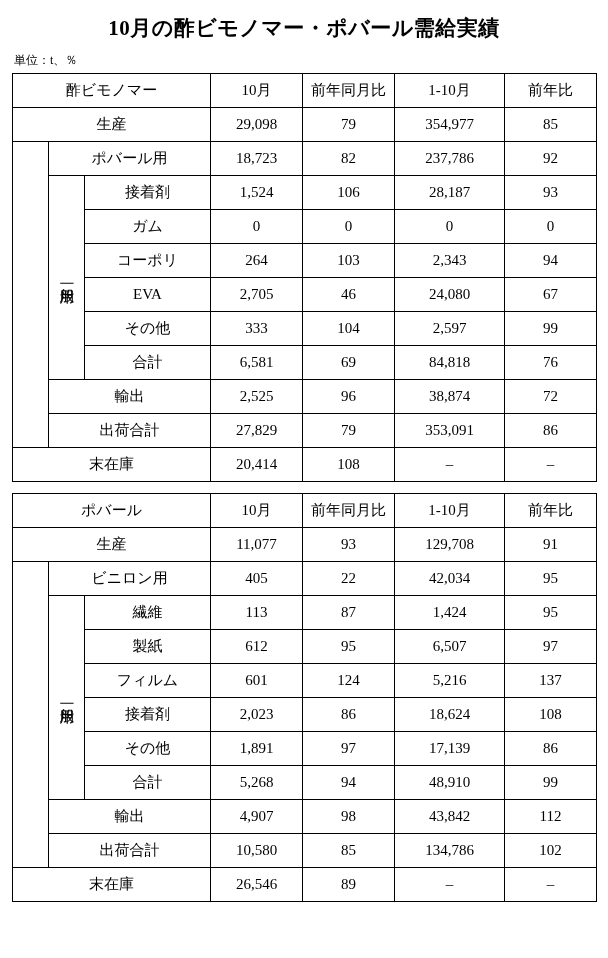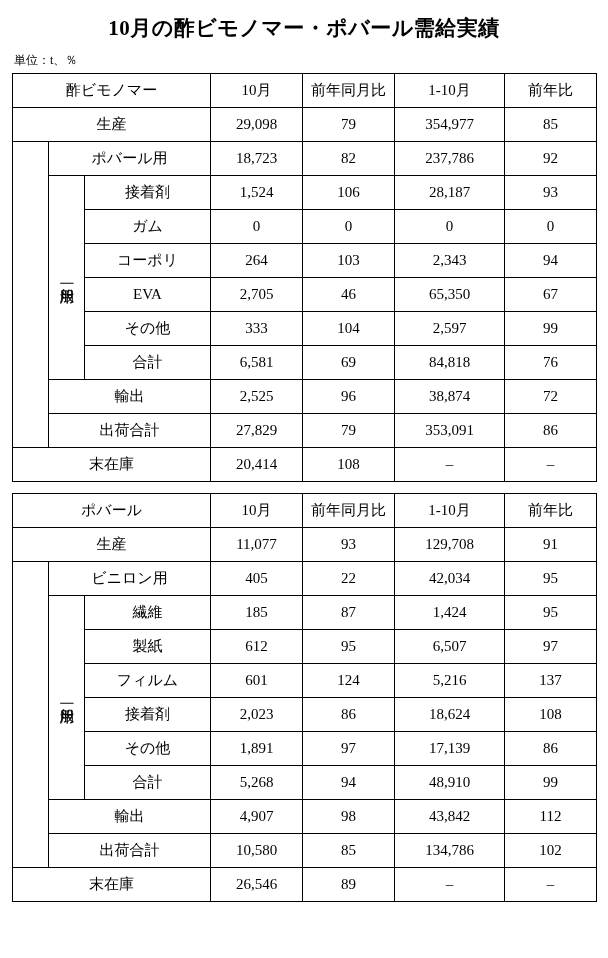--- a/index.html
+++ b/index.html
@@ -151,21 +151,21 @@
       <td>264</td>
       <td>103</td>
       <td>2,343</td>
       <td>94</td>
     </tr>
 
     <tr>
       <td>EVA</td>
       <td>2,705</td>
       <td>46</td>
-      <td>65,350</td>
+      <td>24,080</td>
       <td>67</td>
     </tr>
 
     <tr>
       <td>その他</td>
       <td>333</td>
       <td>104</td>
       <td>2,597</td>
       <td>99</td>
     </tr>
@@ -239,21 +239,21 @@
       <td colspan="2">ビニロン用</td>
       <td>405</td>
       <td>22</td>
       <td>42,034</td>
       <td>95</td>
     </tr>
 
     <tr>
       <td rowspan="6" class="vert">一般用</td>
       <td>繊維</td>
-      <td>185</td>
+      <td>113</td>
       <td>87</td>
       <td>1,424</td>
       <td>95</td>
     </tr>
 
     <tr>
       <td>製紙</td>
       <td>612</td>
       <td>95</td>
       <td>6,507</td>

